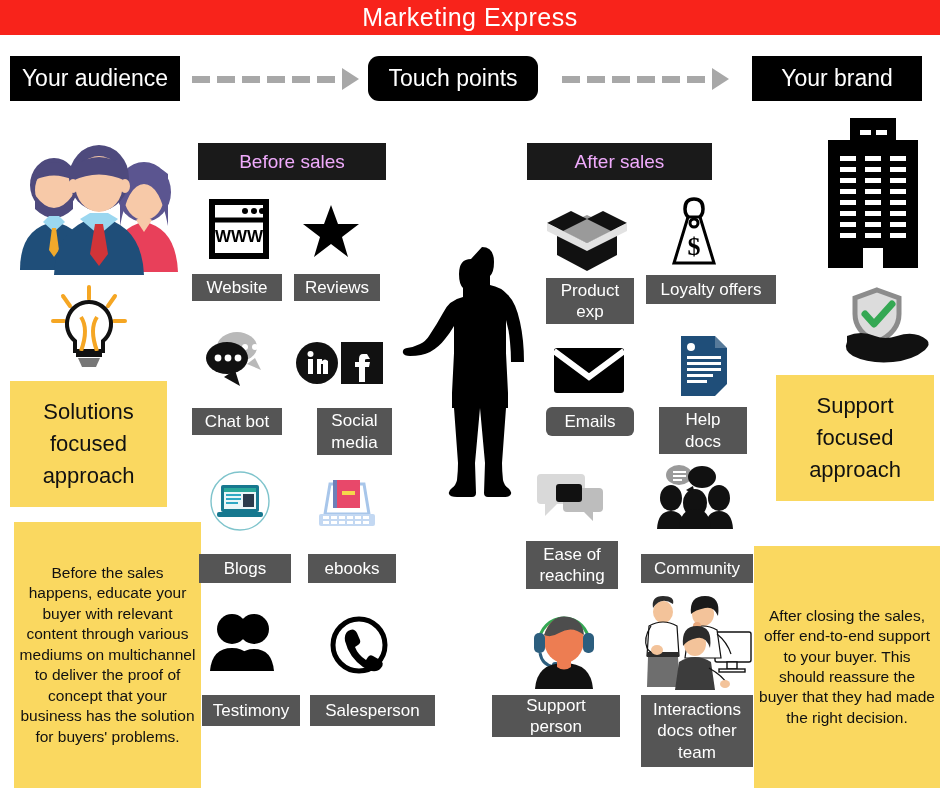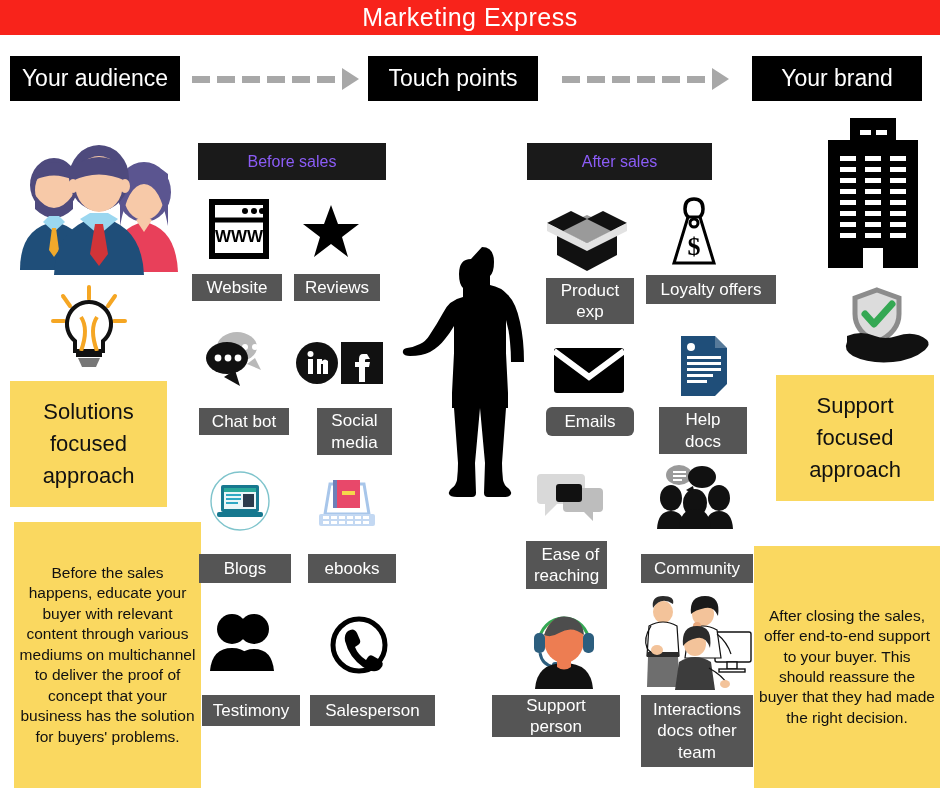--- a/index.html
+++ b/index.html
@@ -15,22 +15,22 @@
 
   
   .flow-box{background:#000;color:#fff;display:flex;align-items:center;
             justify-content:center;font-size:23px;}
   .arrow{display:flex;align-items:center;}
   .arrow .dash{width:18px;height:7px;background:#A8A8A8;margin-right:7px;}
   .arrow .head{width:0;height:0;border-top:11px solid transparent;
                border-bottom:11px solid transparent;border-left:17px solid #A8A8A8;}
 
   
-  .sect-chip{background:#1A1A1A;color:#8b5cf6;display:flex;align-items:center;
-             justify-content:center;font-size:16px;}
+  .sect-chip{background:#1A1A1A;color:#f0abfc;display:flex;align-items:center;
+             justify-content:center;font-size:19px;}
 
   
   .glabel{background:#555;color:#fff;display:flex;align-items:center;
           justify-content:center;text-align:center;font-size:17px;line-height:1.25;
           padding:3px 12px;box-sizing:border-box;}
 
   
   .ypanel{background:#FAD860;display:flex;align-items:center;justify-content:flex-start;
           text-align:center;box-sizing:border-box;}
   .ypanel.head{font-size:22px;line-height:1.45;color:#111;}
@@ -50,21 +50,21 @@
 </div>
 <div class="abs arrow" style="left:192px;top:68px;">
   <span class="dash"></span>
   <span class="dash"></span>
   <span class="dash"></span>
   <span class="dash"></span>
   <span class="dash"></span>
   <span class="dash"></span>
   <span class="head"></span>
 </div>
-<div class="abs flow-box" style="left:368px;top:56px;width:170px;height:45px;">
+<div class="abs flow-box" style="left:368px;top:56px;width:170px;height:45px;border-radius:11px;">
   <span>Touch points</span>
 </div>
 <div class="abs arrow" style="left:562px;top:68px;">
   <span class="dash"></span>
   <span class="dash"></span>
   <span class="dash"></span>
   <span class="dash"></span>
   <span class="dash"></span>
   <span class="dash"></span>
   <span class="head"></span>
@@ -158,21 +158,21 @@
     <circle cx="40" cy="17" r="3" fill="#fff"></circle>
       <circle cx="50" cy="17" r="3" fill="#fff"></circle>
     <circle cx="60" cy="17" r="3" fill="#fff"></circle>
     <path d="M22 12 a21 16 0 1 1 0 32 a21 16 0 1 1 0 -32z" fill="#111"></path>
     <path d="M30 40 l5 16 l-16 -9z" fill="#111"></path>
     <circle cx="13" cy="28" r="3.4" fill="#fff"></circle>
       <circle cx="23" cy="28" r="3.4" fill="#fff"></circle>
     <circle cx="33" cy="28" r="3.4" fill="#fff"></circle>
   </svg>
 </div>
-<div class="abs glabel" style="left:199px;top:408px;width:90px;height:27px;">
+<div class="abs glabel" style="left:192px;top:408px;width:90px;height:27px;">
   <span>Chat bot</span>
 </div>
 
 <div class="abs" style="left:297px;top:341px;">
   <svg width="86" height="44" viewBox="0 0 86 44">
     <circle cx="20" cy="22" r="21" fill="#111"></circle>
     <rect x="11" y="18" width="5" height="15" fill="#fff"></rect>
     <circle cx="13.5" cy="13" r="3" fill="#fff"></circle>
     <path d="M20 18 h5 v2 q3 -3 6 0 v13 h-5 v-10 h-2 v10 h-4z" fill="#fff"></path>
     <rect x="44" y="1" width="42" height="42" fill="#111"></rect>
@@ -318,21 +318,21 @@
   <span>Help docs</span>
 </div>
 
 <div class="abs" style="left:537px;top:470px;">
   <svg width="66" height="58" viewBox="0 0 66 58">
     <path d="M4 4 h40 q4 0 4 4 v22 q0 4 -4 4 h-24 l-12 12 v-12 h-4 q-4 0 -4 -4 v-22 q0 -4 4 -4z" fill="#D9D9D9"></path>
     <path d="M30 18 h32 q4 0 4 4 v16 q0 4 -4 4 h-6 l0 9 l-9 -9 h-17 q-4 0 -4 -4 v-16 q0 -4 4 -4z" fill="#BDBDBD"></path>
     <path d="M22 14 h20 q3 0 3 3 v12 q0 3 -3 3 h-20 q-3 0 -3 -3 v-12 q0 -3 3 -3z" fill="#111"></path>
   </svg>
 </div>
-<div class="abs glabel" style="left:526px;top:541px;width:81px;height:48px;text-align:right;">
+<div class="abs glabel" style="left:526px;top:541px;width:92px;height:48px;">
   <span>Ease of reaching</span>
 </div>
 
 <div class="abs" style="left:657px;top:465px;">
   <svg width="76" height="64" viewBox="0 0 76 64">
     <ellipse cx="22" cy="10" rx="13" ry="10" fill="#9A9A9A"></ellipse>
     <g stroke="#fff" stroke-width="2">
       <line x1="16" y1="7" x2="29" y2="7"></line>
         <line x1="16" y1="11" x2="29" y2="11"></line>
       <line x1="16" y1="15" x2="25" y2="15"></line>

